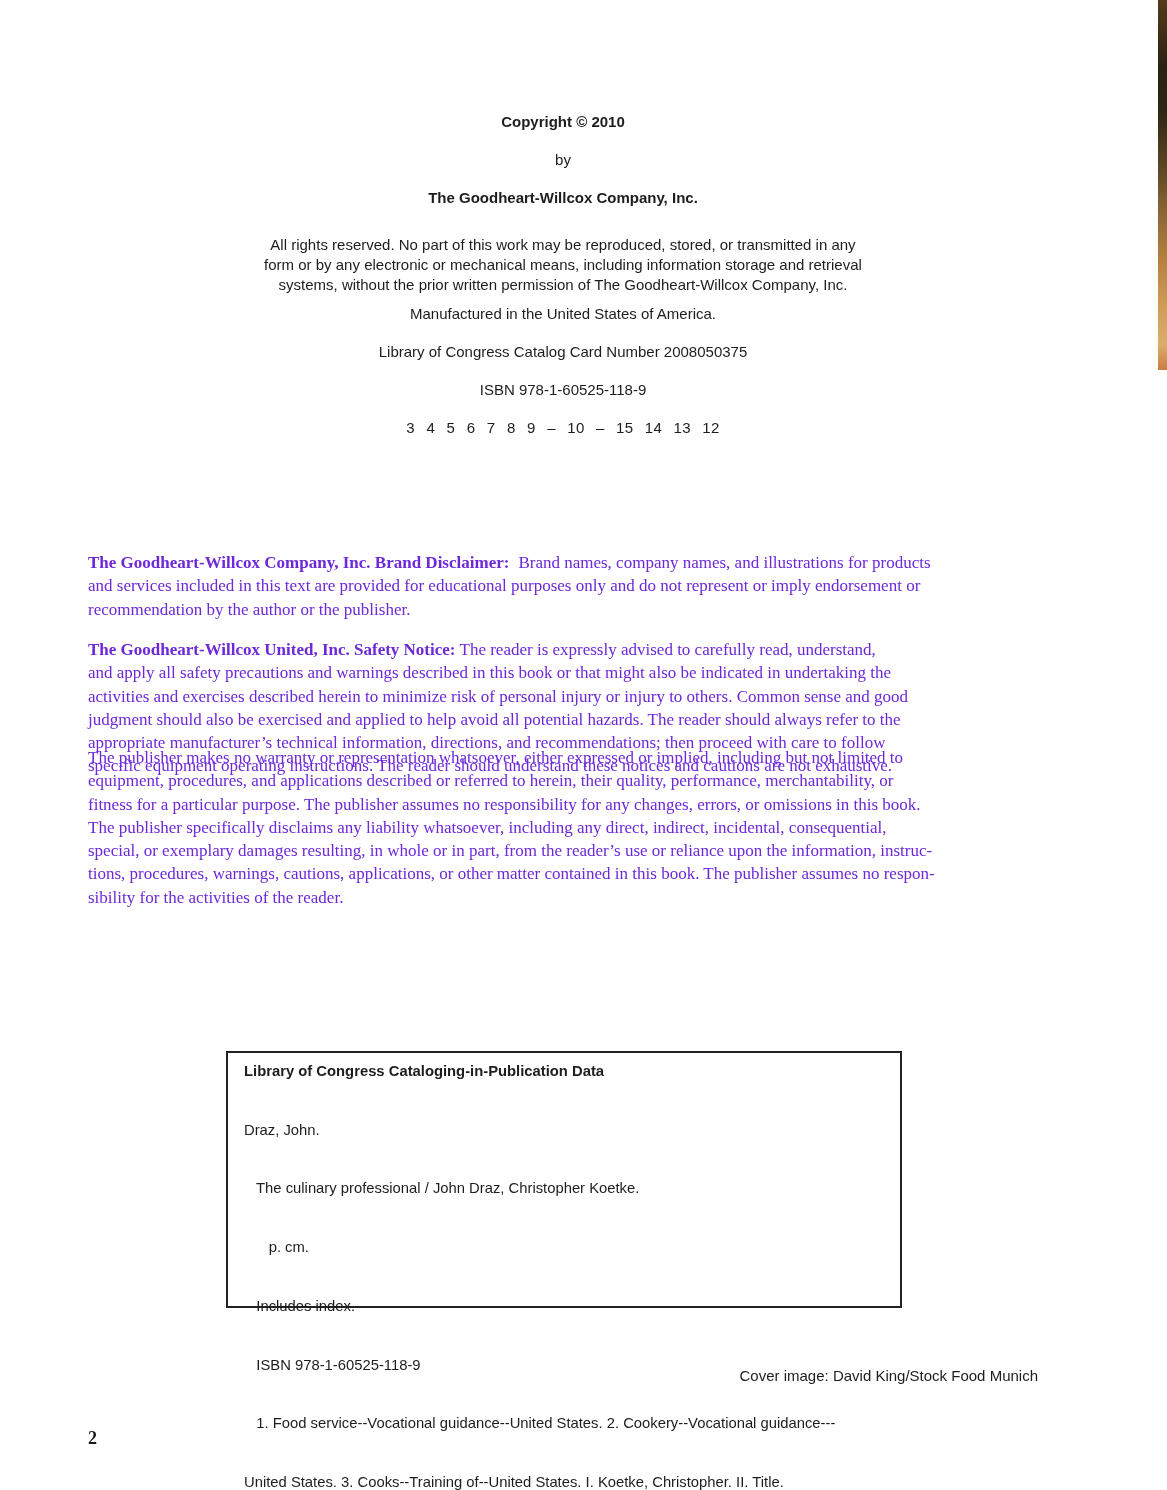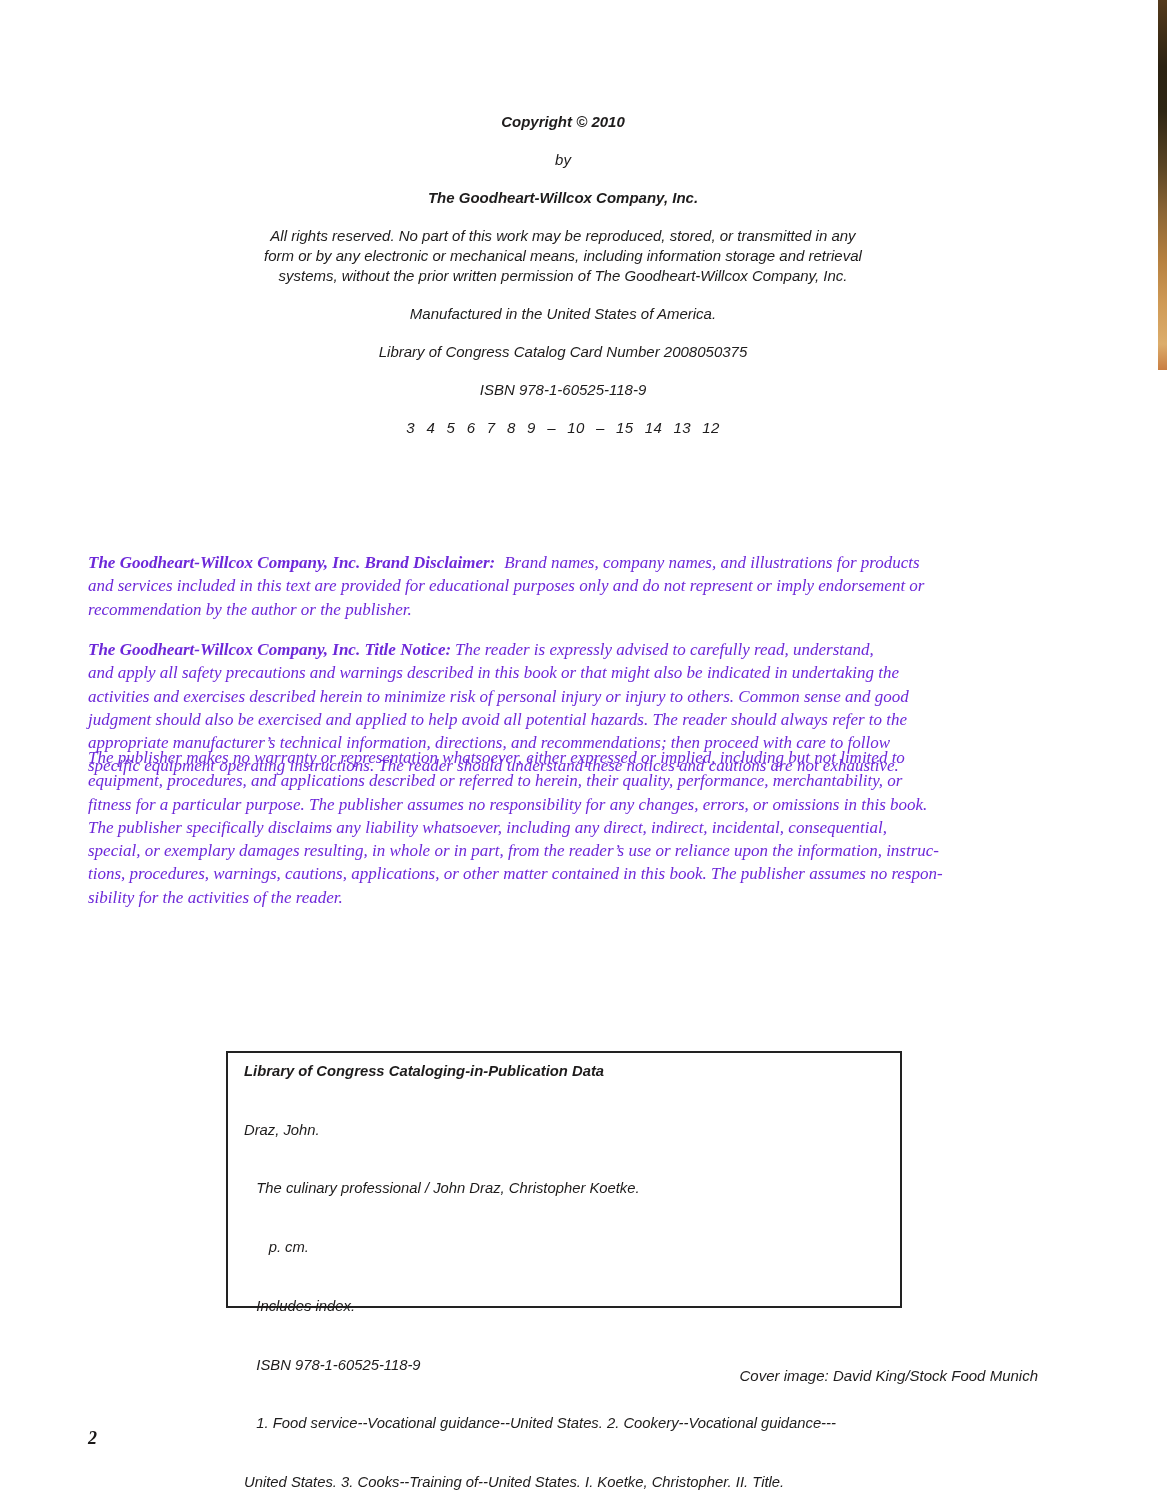--- a/index.html
+++ b/index.html
@@ -5,21 +5,20 @@
   * { margin: 0; padding: 0; box-sizing: border-box; }
   html, body { background: #ffffff; }
   .page {
     position: relative;
     width: 1167px;
     height: 1490px;
     background: #ffffff;
     font-family: "Liberation Sans", sans-serif;
     color: #1e1c1c;
     overflow: hidden;
-    font-style: italic;
   }
   
   .edge-strip {
     position: absolute;
     top: 0;
     right: 0;
     width: 9px;
     height: 370px;
     background: linear-gradient(to bottom,
       #543a1c 0%,
@@ -36,21 +35,21 @@
   .center-band {
     position: absolute;
     left: 88px;
     width: 950px;
     text-align: center;
     font-size: 15px;
     line-height: 20px;
     color: #1e1c1c;
   }
   .bold { font-weight: bold; }
-  .prewrap { white-space: pre-line; }
+  .prewrap { white-space: pre-line; margin-top: 9px; }
   .printing-seq { word-spacing: 7px; letter-spacing: 0.3px; }
   
   .serif-para {
     position: absolute;
     left: 88px;
     width: 980px;
     font-family: "Liberation Serif", serif;
     font-size: 17px;
     line-height: 23.3px;
     white-space: pre-line;
@@ -123,21 +122,21 @@
   <div class="center-band" style="top:342px">Library of Congress Catalog Card Number 2008050375</div>
 
   <div class="center-band" style="top:380px">ISBN 978-1-60525-118-9</div>
 
   <div class="center-band printing-seq" style="top:418px">3 4 5 6 7 8 9 – 10 – 15 14 13 12</div>
 
   <p class="serif-para" style="top:551px"><span class="lead gap-wide">The Goodheart-Willcox Company, Inc. Brand Disclaimer:</span><span>Brand names, company names, and illustrations for products
 and services included in this text are provided for educational purposes only and do not represent or imply endorsement or
 recommendation by the author or the publisher.</span></p>
 
-  <p class="serif-para" style="top:638px"><span class="lead gap-normal">The Goodheart-Willcox Company, Inc. Title Notice:</span><span>The reader is expressly advised to carefully read, understand,
+  <p class="serif-para" style="top:638px"><span class="lead gap-normal">The Goodheart-Willcox United, Inc. Safety Notice:</span><span>The reader is expressly advised to carefully read, understand,
 and apply all safety precautions and warnings described in this book or that might also be indicated in undertaking the
 activities and exercises described herein to minimize risk of personal injury or injury to others. Common sense and good
 judgment should also be exercised and applied to help avoid all potential hazards. The reader should always refer to the
 appropriate manufacturer’s technical information, directions, and recommendations; then proceed with care to follow
 specific equipment operating instructions. The reader should understand these notices and cautions are not exhaustive.</span></p>
 
   <p class="serif-para" style="top:746px">The publisher makes no warranty or representation whatsoever, either expressed or implied, including but not limited to
 equipment, procedures, and applications described or referred to herein, their quality, performance, merchantability, or
 fitness for a particular purpose. The publisher assumes no responsibility for any changes, errors, or omissions in this book.
 The publisher specifically disclaims any liability whatsoever, including any direct, indirect, incidental, consequential,

